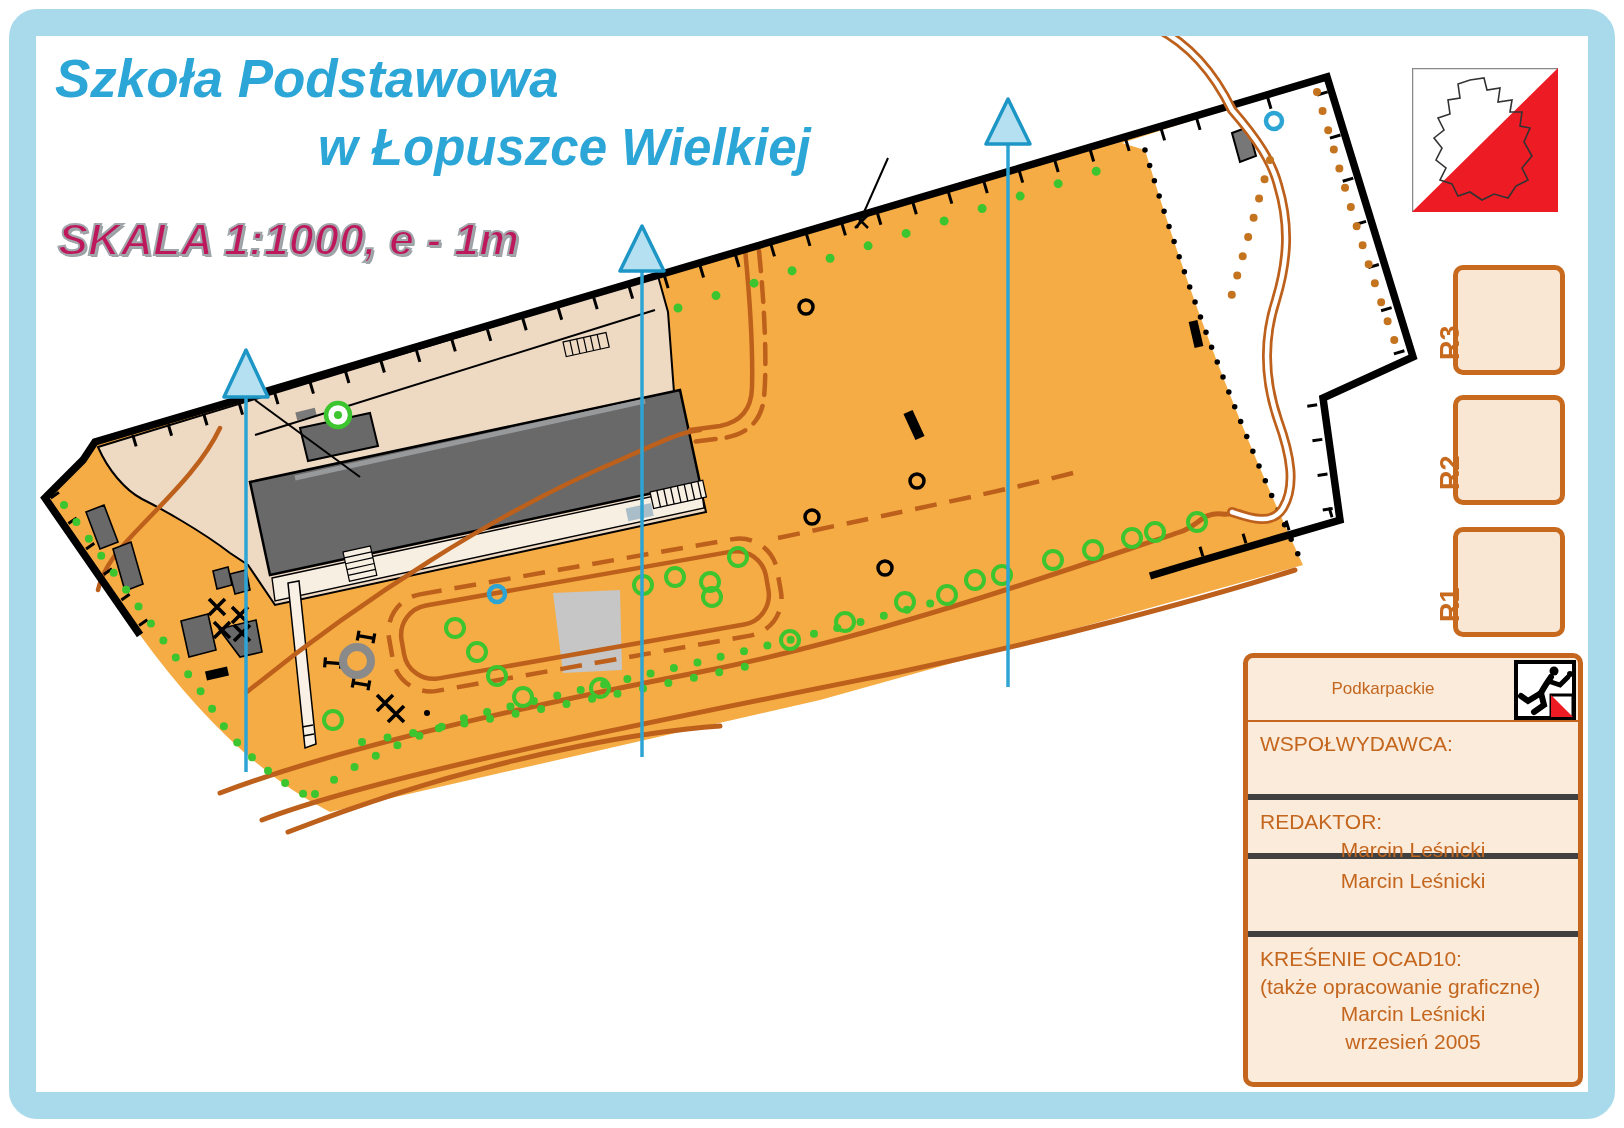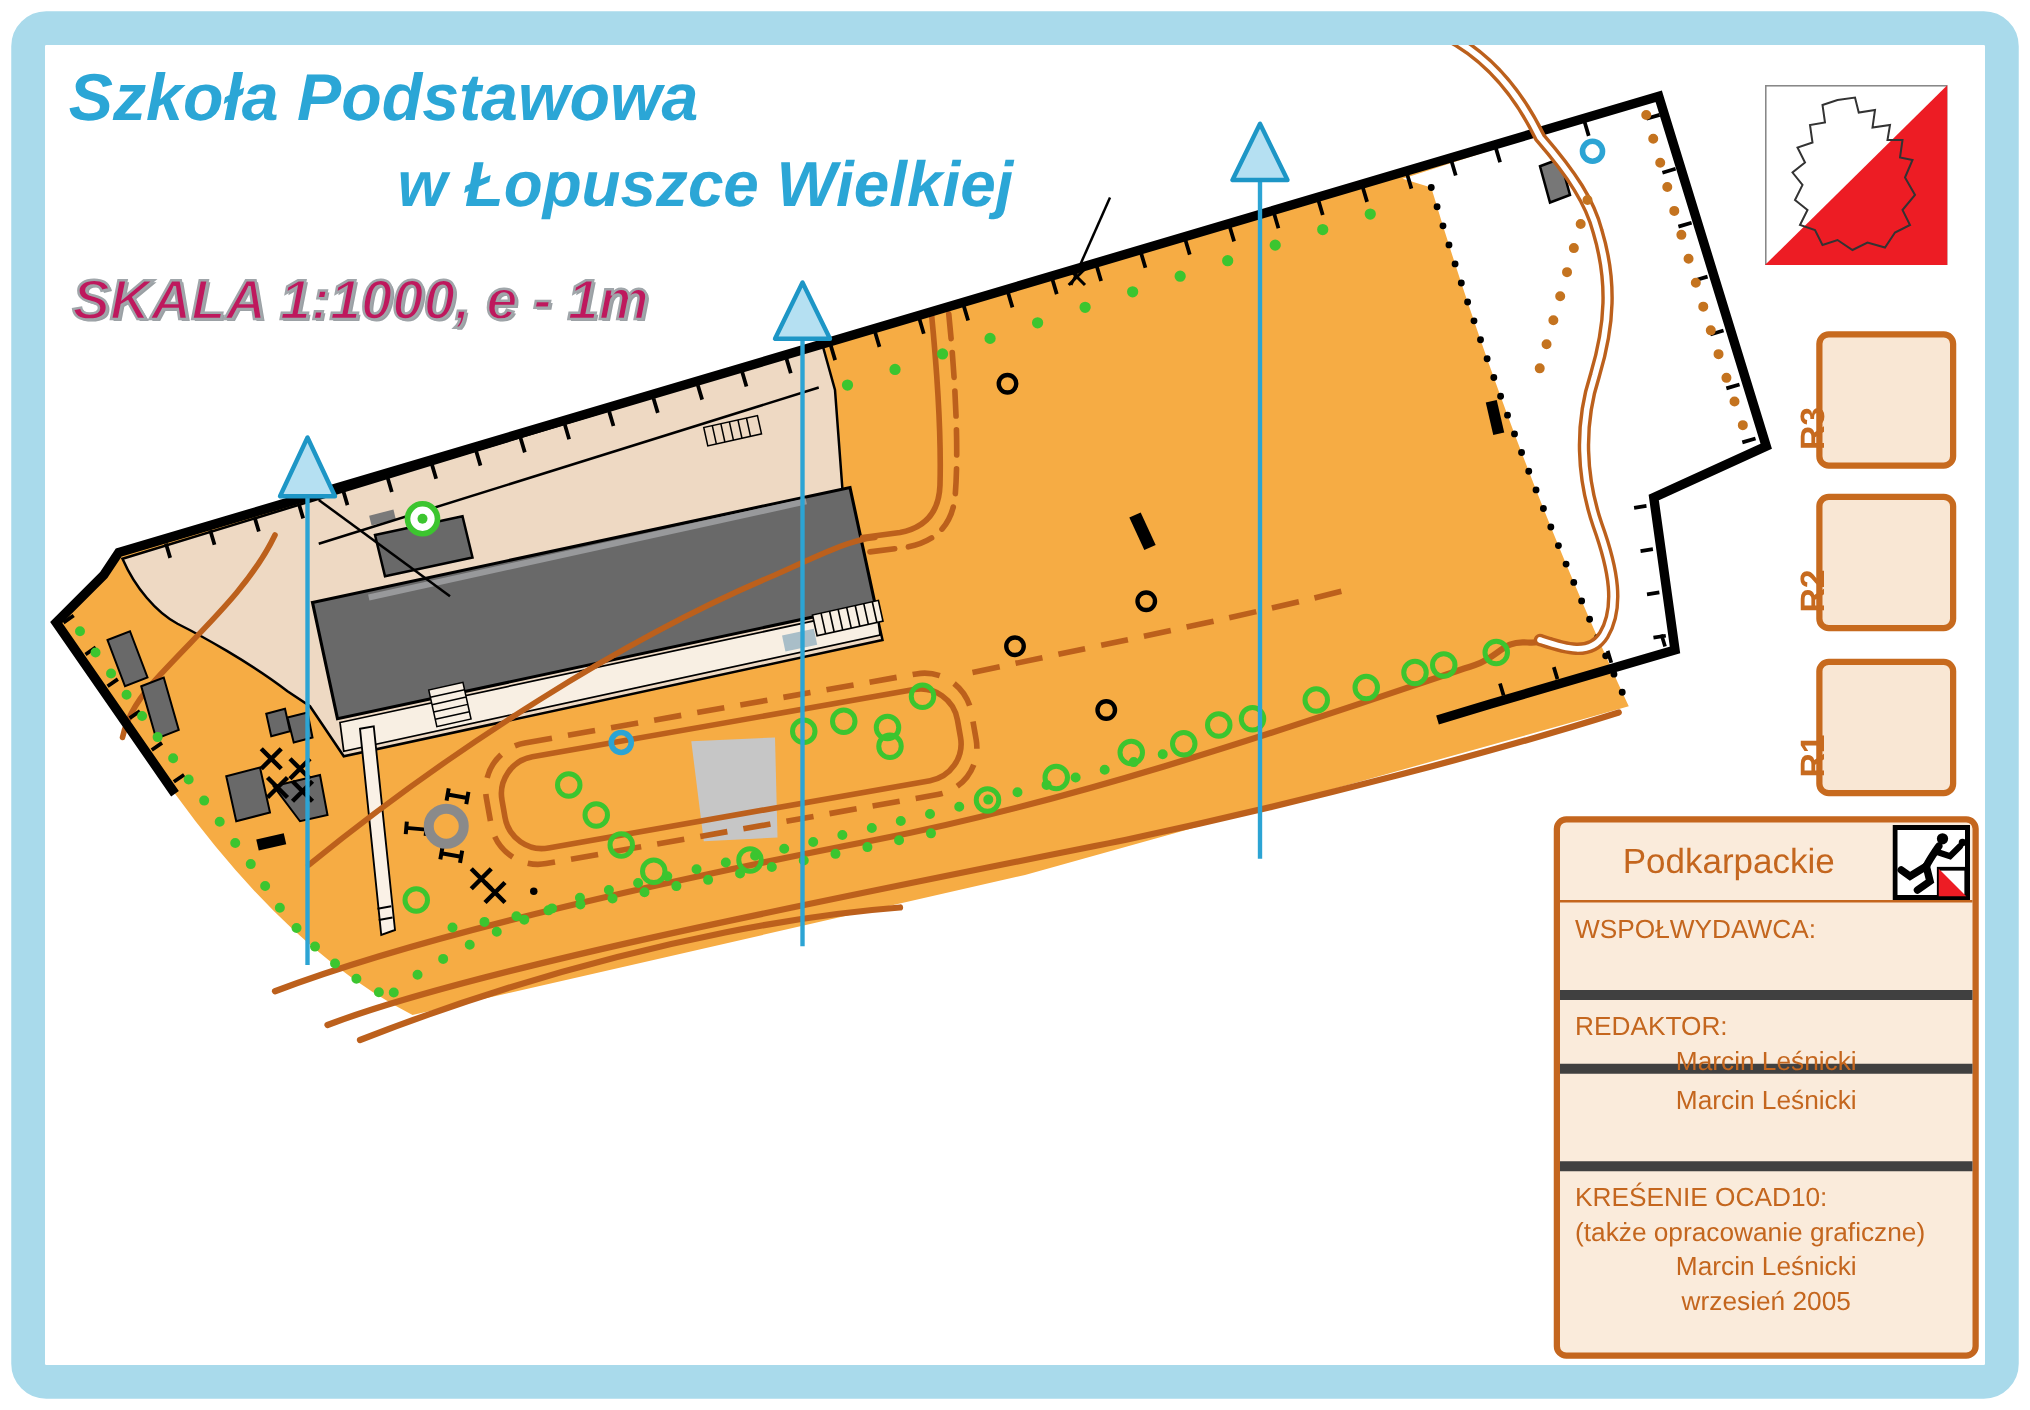--- a/index.html
+++ b/index.html
@@ -6,26 +6,26 @@
   body{width:1624px;height:1128px;position:relative;font-family:"Liberation Sans",sans-serif;overflow:hidden;}
   .frame{position:absolute;left:9px;top:9px;right:9px;bottom:9px;border:27px solid #A9DAEB;border-radius:28px;pointer-events:none;z-index:40;}
   #mapsvg{position:absolute;left:0;top:0;z-index:1;}
   .title1{position:absolute;left:55px;top:48px;font-size:53px;font-weight:bold;font-style:italic;color:#2BA6D6;letter-spacing:0px;z-index:10;}
   .title2{position:absolute;left:318px;top:118px;font-size:51px;font-weight:bold;font-style:italic;color:#2BA6D6;z-index:10;}
   .scaletxt{position:absolute;left:58px;top:214px;font-size:45px;font-weight:bold;font-style:italic;color:#be185d;-webkit-text-stroke:2px #A0A6AA;text-shadow:2px 2px 0 #9aa0a4;z-index:10;}
   .pozos{position:absolute;left:1412px;top:68px;width:146px;height:144px;z-index:10;}
   .rbox{position:absolute;left:1453px;width:112px;height:110px;background:#F9E7D4;border:5px solid #C76A1E;border-radius:10px;box-sizing:border-box;z-index:10;}
   .rbox span{position:absolute;left:8px;bottom:10px;font-size:27px;font-weight:bold;color:#C76A1E;transform-origin:left bottom;transform:rotate(-90deg);}
   .credits{position:absolute;left:1243px;top:653px;width:340px;height:434px;background:#FAEBDB;border:5px solid #C4661E;border-radius:10px;box-sizing:border-box;color:#C4661E;z-index:10;}
-  .crow{border-bottom:8px solid #404040;font-size:21px;line-height:1.32;padding:8px 12px 6px 12px;box-sizing:border-box;}
+  .crow{border-bottom:6px solid #404040;font-size:21px;line-height:1.32;padding:8px 12px 6px 12px;box-sizing:border-box;}
   .crow:last-child{border-bottom:none;}
   .crow .lbl{text-align:left;}
   .crow .val{text-align:center;}
   .chead{height:62px;display:flex;align-items:center;border-bottom:2px solid #C4661E;position:relative;}
-  .chead .region{flex:1;text-align:center;font-size:28px;padding-right:60px;}
+  .chead .region{flex:1;text-align:center;font-size:17px;padding-right:60px;}
   .runner{position:absolute;right:2px;top:2px;}
 </style>
 </head>
 <body>
 
 <div class="frame"></div>
 
 <div class="title1">Szkoła Podstawowa</div>
 <div class="title2">w Łopuszce Wielkiej</div>
 <div class="scaletxt">SKALA 1:1000, e - 1m</div>

